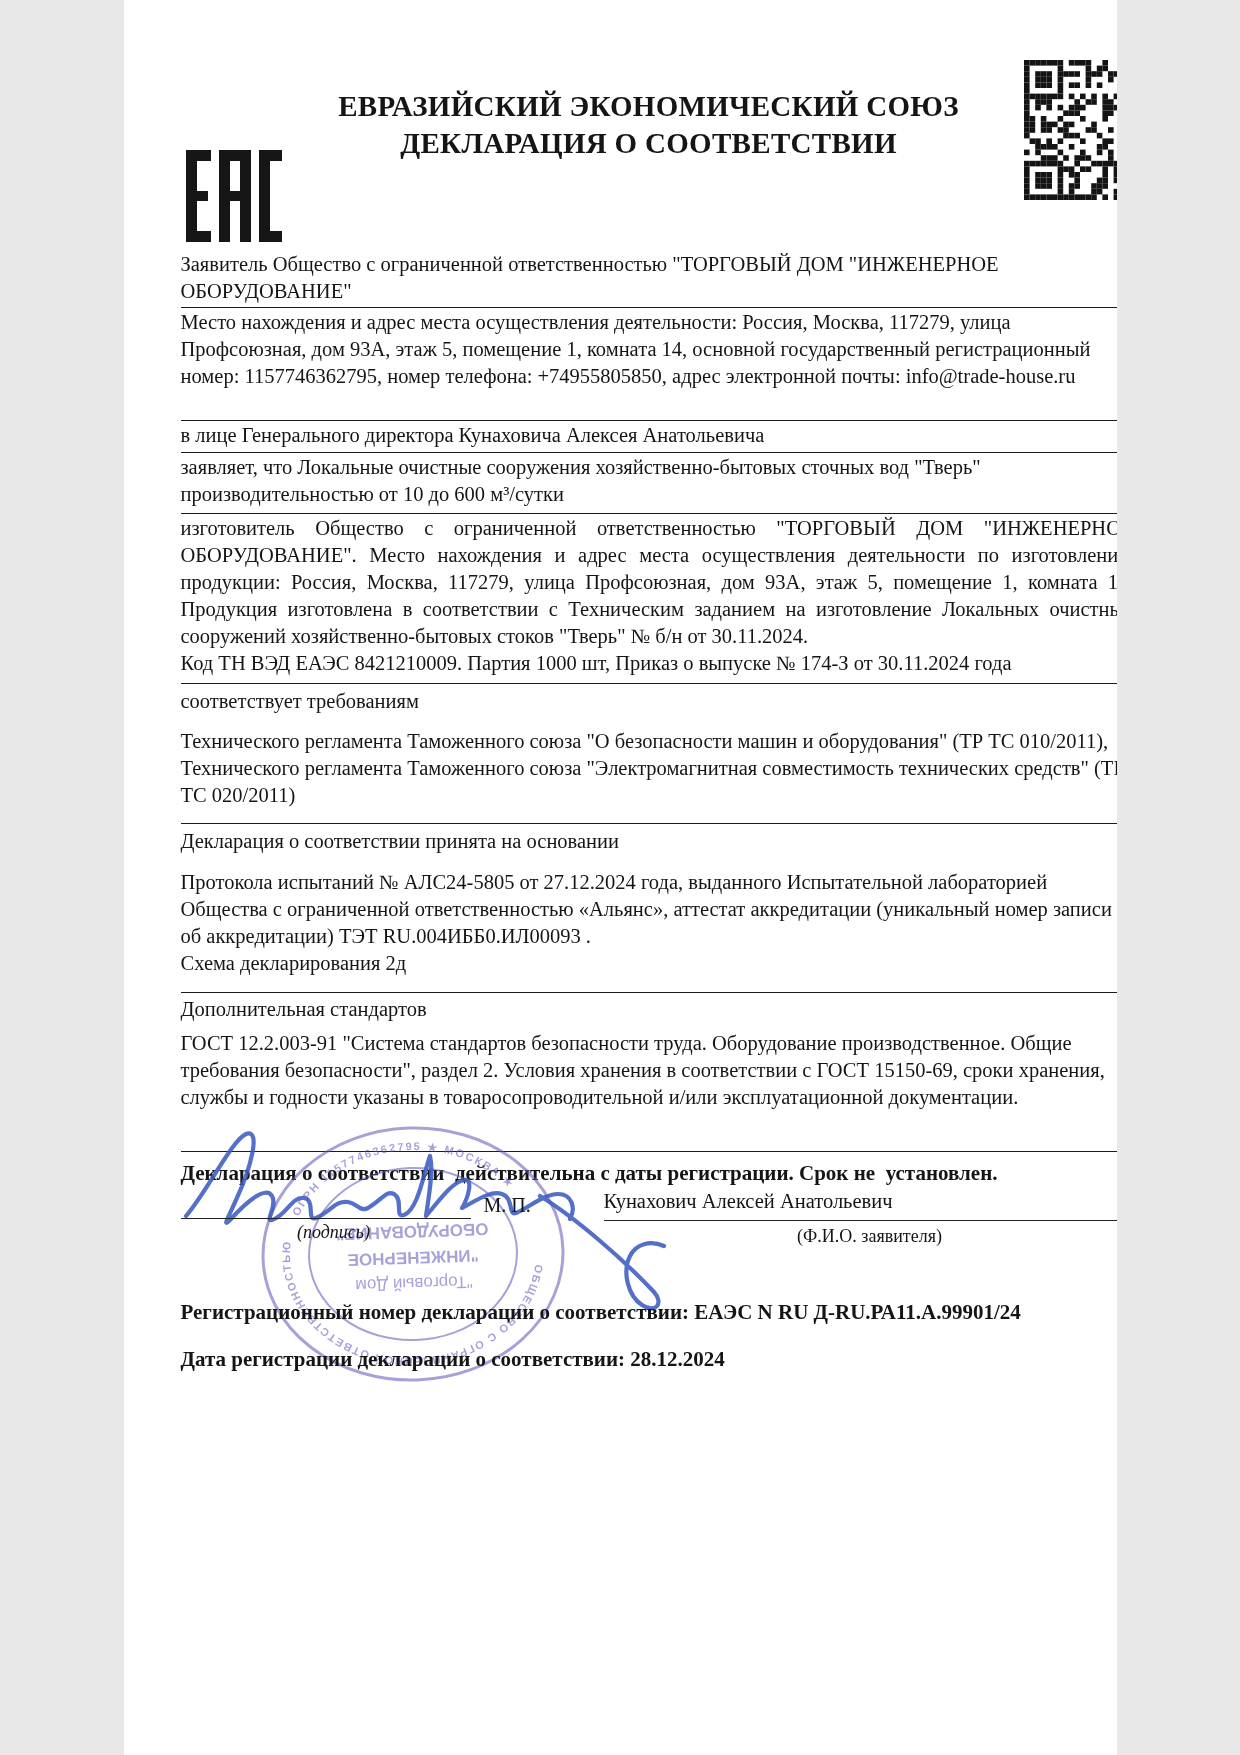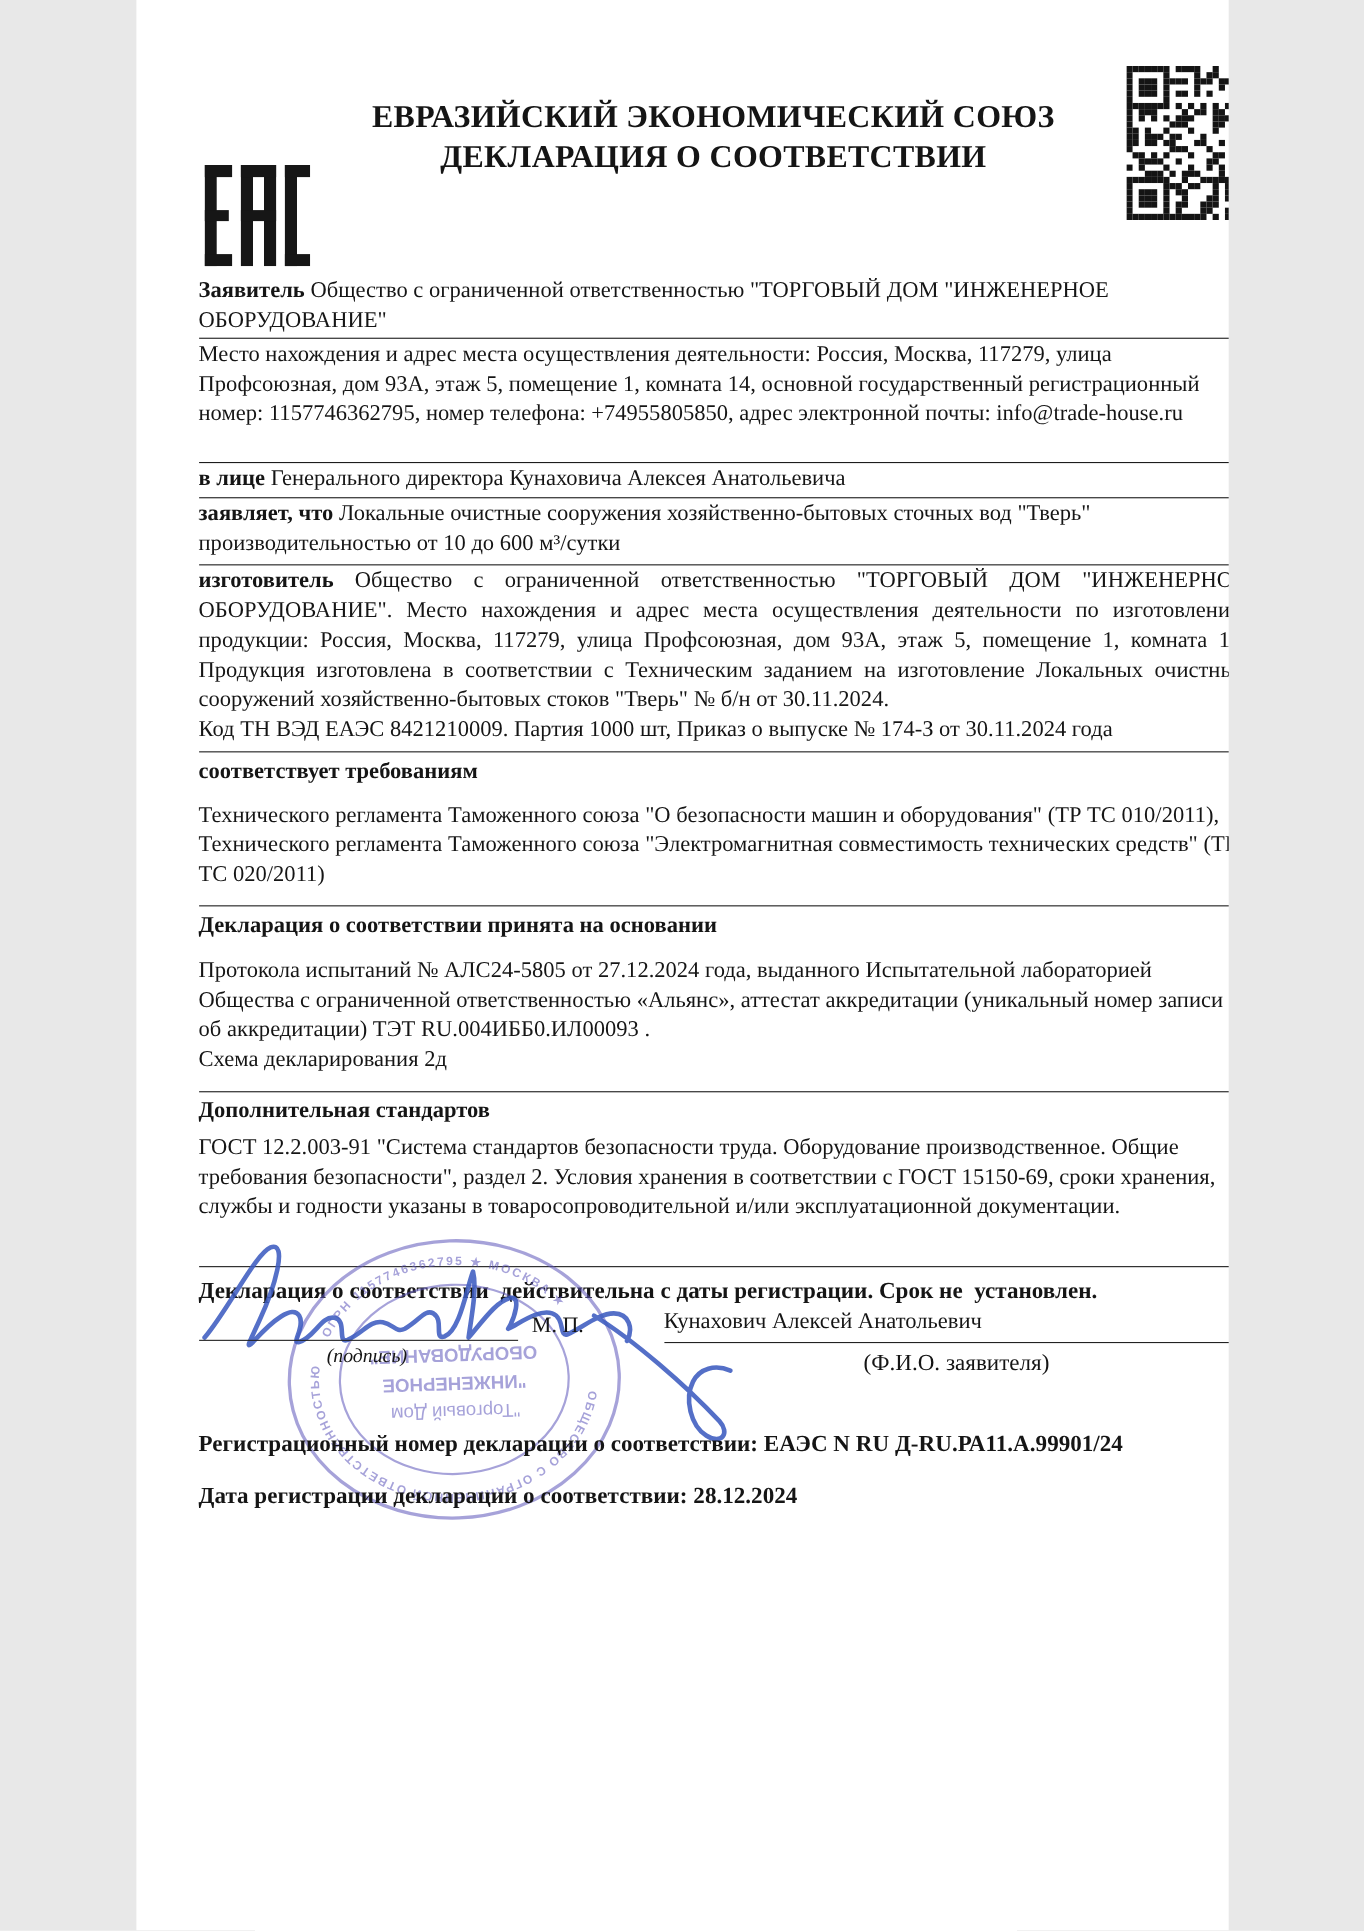--- a/index.html
+++ b/index.html
@@ -20,41 +20,41 @@
   }
   .eac{position:absolute;left:62px;top:150px;}
   .qr{position:absolute;left:900px;top:60px;}
   
   .content{
     position:absolute;left:57px;top:250px;width:953px;
     font-size:20.5px;line-height:27px;
   }
   .sec{border-bottom:1.6px solid #1c1c1c;padding:1px 0 2px;}
   .sec.nolining{border-bottom:none;}
-  .lbl{font-weight:bold;}
+  .lbl{font-weight:normal;}
   .just{text-align:justify;}
   .s1{min-height:54px;}
   .s2{min-height:109px;}
   .s3{min-height:28px;}
   .s4{min-height:57px;}
   .s5{min-height:166px;}
   .s6{min-height:31px;padding-top:4px;}
   .s7{min-height:93px;padding-top:7px;}
   .s8{min-height:31px;padding-top:4px;}
   .s9{min-height:121px;padding-top:8px;}
   .s10{min-height:29px;padding-top:3px;}
   .s11{min-height:119px;padding-top:3px;}
   .s12{min-height:36px;padding-top:8px;font-weight:bold;font-size:21px;white-space:pre-wrap;border-bottom:none;}
   
   .sigline-left{position:absolute;left:57px;top:1218px;width:290px;border-top:1.8px solid #222;}
   .sig-caption{position:absolute;left:150px;top:1222px;width:120px;text-align:center;font-size:18px;font-style:italic;}
   .mp{position:absolute;left:360px;top:1194px;font-size:20px;}
   .sigline-right{position:absolute;left:480px;top:1220px;width:532px;border-top:1.8px solid #222;}
   .fio{position:absolute;left:480px;top:1190px;width:532px;text-align:left;font-size:20.5px;}
-  .fio-caption{position:absolute;left:480px;top:1226px;width:532px;text-align:center;font-size:21px;}
+  .fio-caption{position:absolute;left:480px;top:1226px;width:532px;text-align:center;font-size:18px;}
   .sig-svg{position:absolute;left:48px;top:1020px;pointer-events:none;}
   .stamp-svg{position:absolute;left:128px;top:1120px;pointer-events:none;}
   
   .reg-number{position:absolute;left:57px;top:1300px;font-weight:bold;font-size:21px;}
   .reg-date{position:absolute;left:57px;top:1347px;font-weight:bold;font-size:21px;}
 </style>
 </head>
 <body>
 
 <div class="page">

